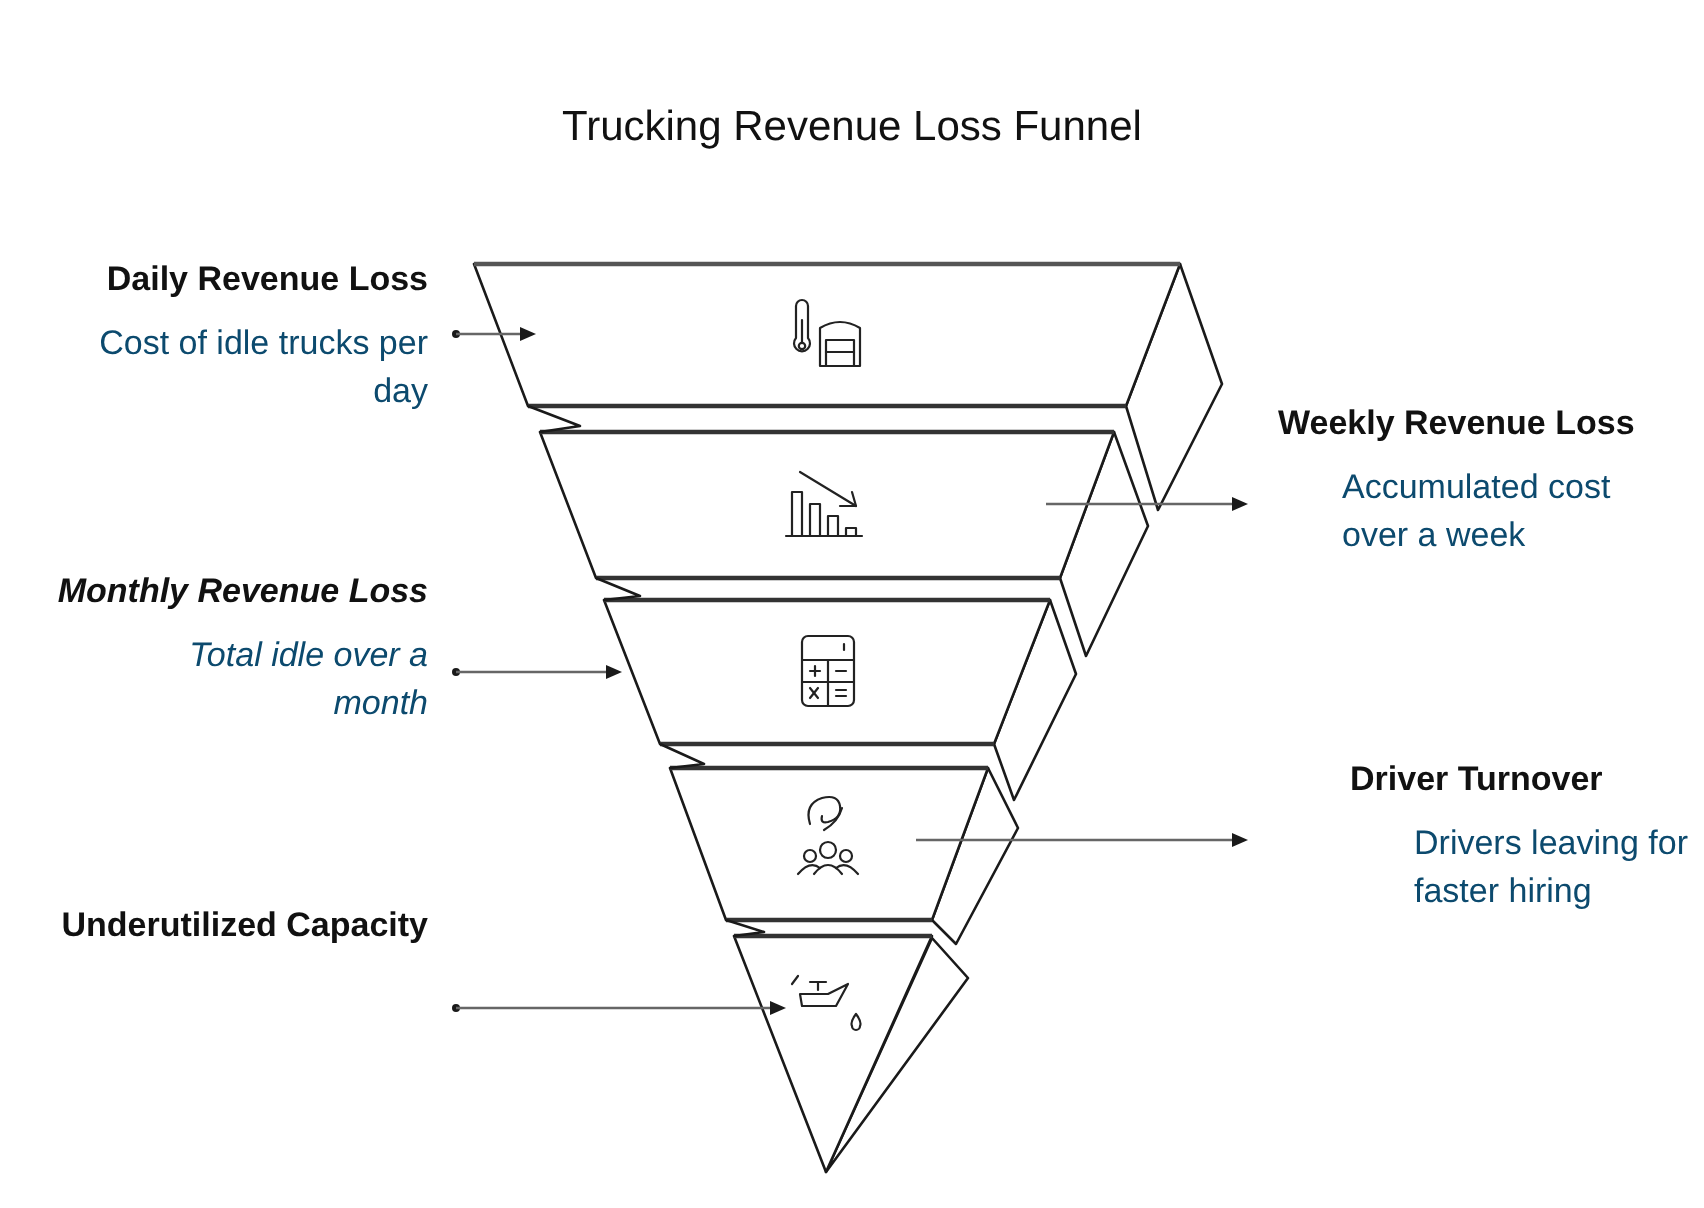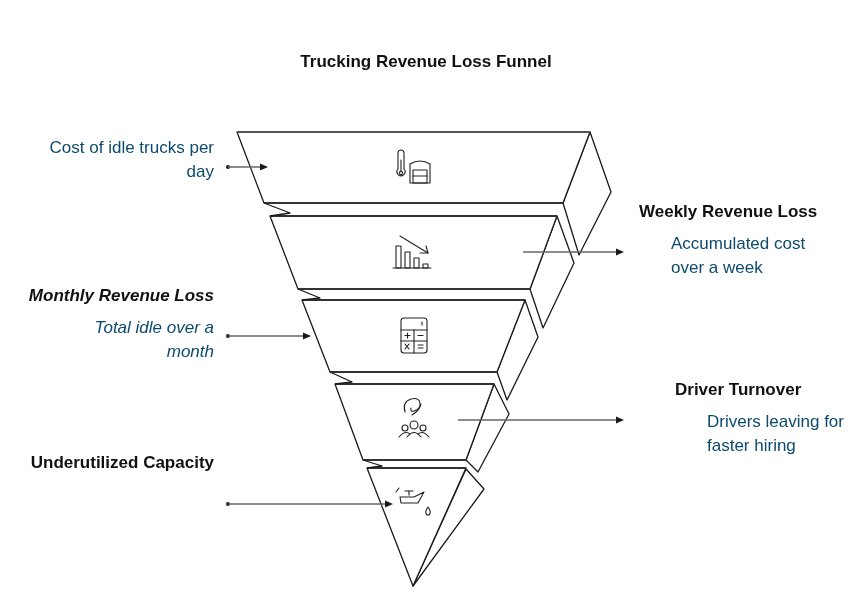--- a/index.html
+++ b/index.html
@@ -1,17 +1,17 @@
 <!DOCTYPE html>
 <html><head>
 <meta charset="utf-8">
 <style>
   html, body { margin: 0; padding: 0; background: #ffffff; }
   body { width: 852px; height: 604px; position: relative; overflow: hidden; font-family: "Liberation Sans", "DejaVu Sans", sans-serif; color: #111; }
-  .title { position: absolute; left: 0; top: 52px; width: 852px; text-align: center; font-size: 17px; font-weight: bold; color: #111; }
+  .title { position: absolute; left: 0; top: 52px; width: 852px; text-align: center; font-size: 21px; font-weight: normal; color: #111; }
   svg.funnel { position: absolute; left: 0; top: 0; }
   .label { position: absolute; font-size: 17px; line-height: 24px; }
   .label .head { font-weight: bold; color: #111; }
   .label .desc { color: #0c4a6e; margin-top: 8px; margin-left: 32px; }
   .left { text-align: right; width: 200px; }
   .right { text-align: left; width: 190px; }
 </style>
 </head>
 <body>
 
@@ -137,20 +137,21 @@
     </g>
     <g>
       <circle cx="228" cy="504" r="2" stroke="none"></circle>
       <line x1="228" y1="504" x2="386" y2="504"></line>
       <polygon points="393,504 385,500.5 385,507.5" stroke="none"></polygon>
     </g>
   </g>
 </svg>
 
 <div class="label left" style="left:14px; top:128px;">
+  <div class="head">Daily Revenue Loss</div>
   <div class="desc">Cost of idle trucks per day</div>
 </div>
 
 <div class="label right" style="left:639px; top:200px;">
   <div class="head">Weekly Revenue Loss</div>
   <div class="desc">Accumulated cost over a week</div>
 </div>
 
 <div class="label left" style="left:14px; top:284px;font-style:italic;">
   <div class="head">Monthly Revenue Loss</div>

